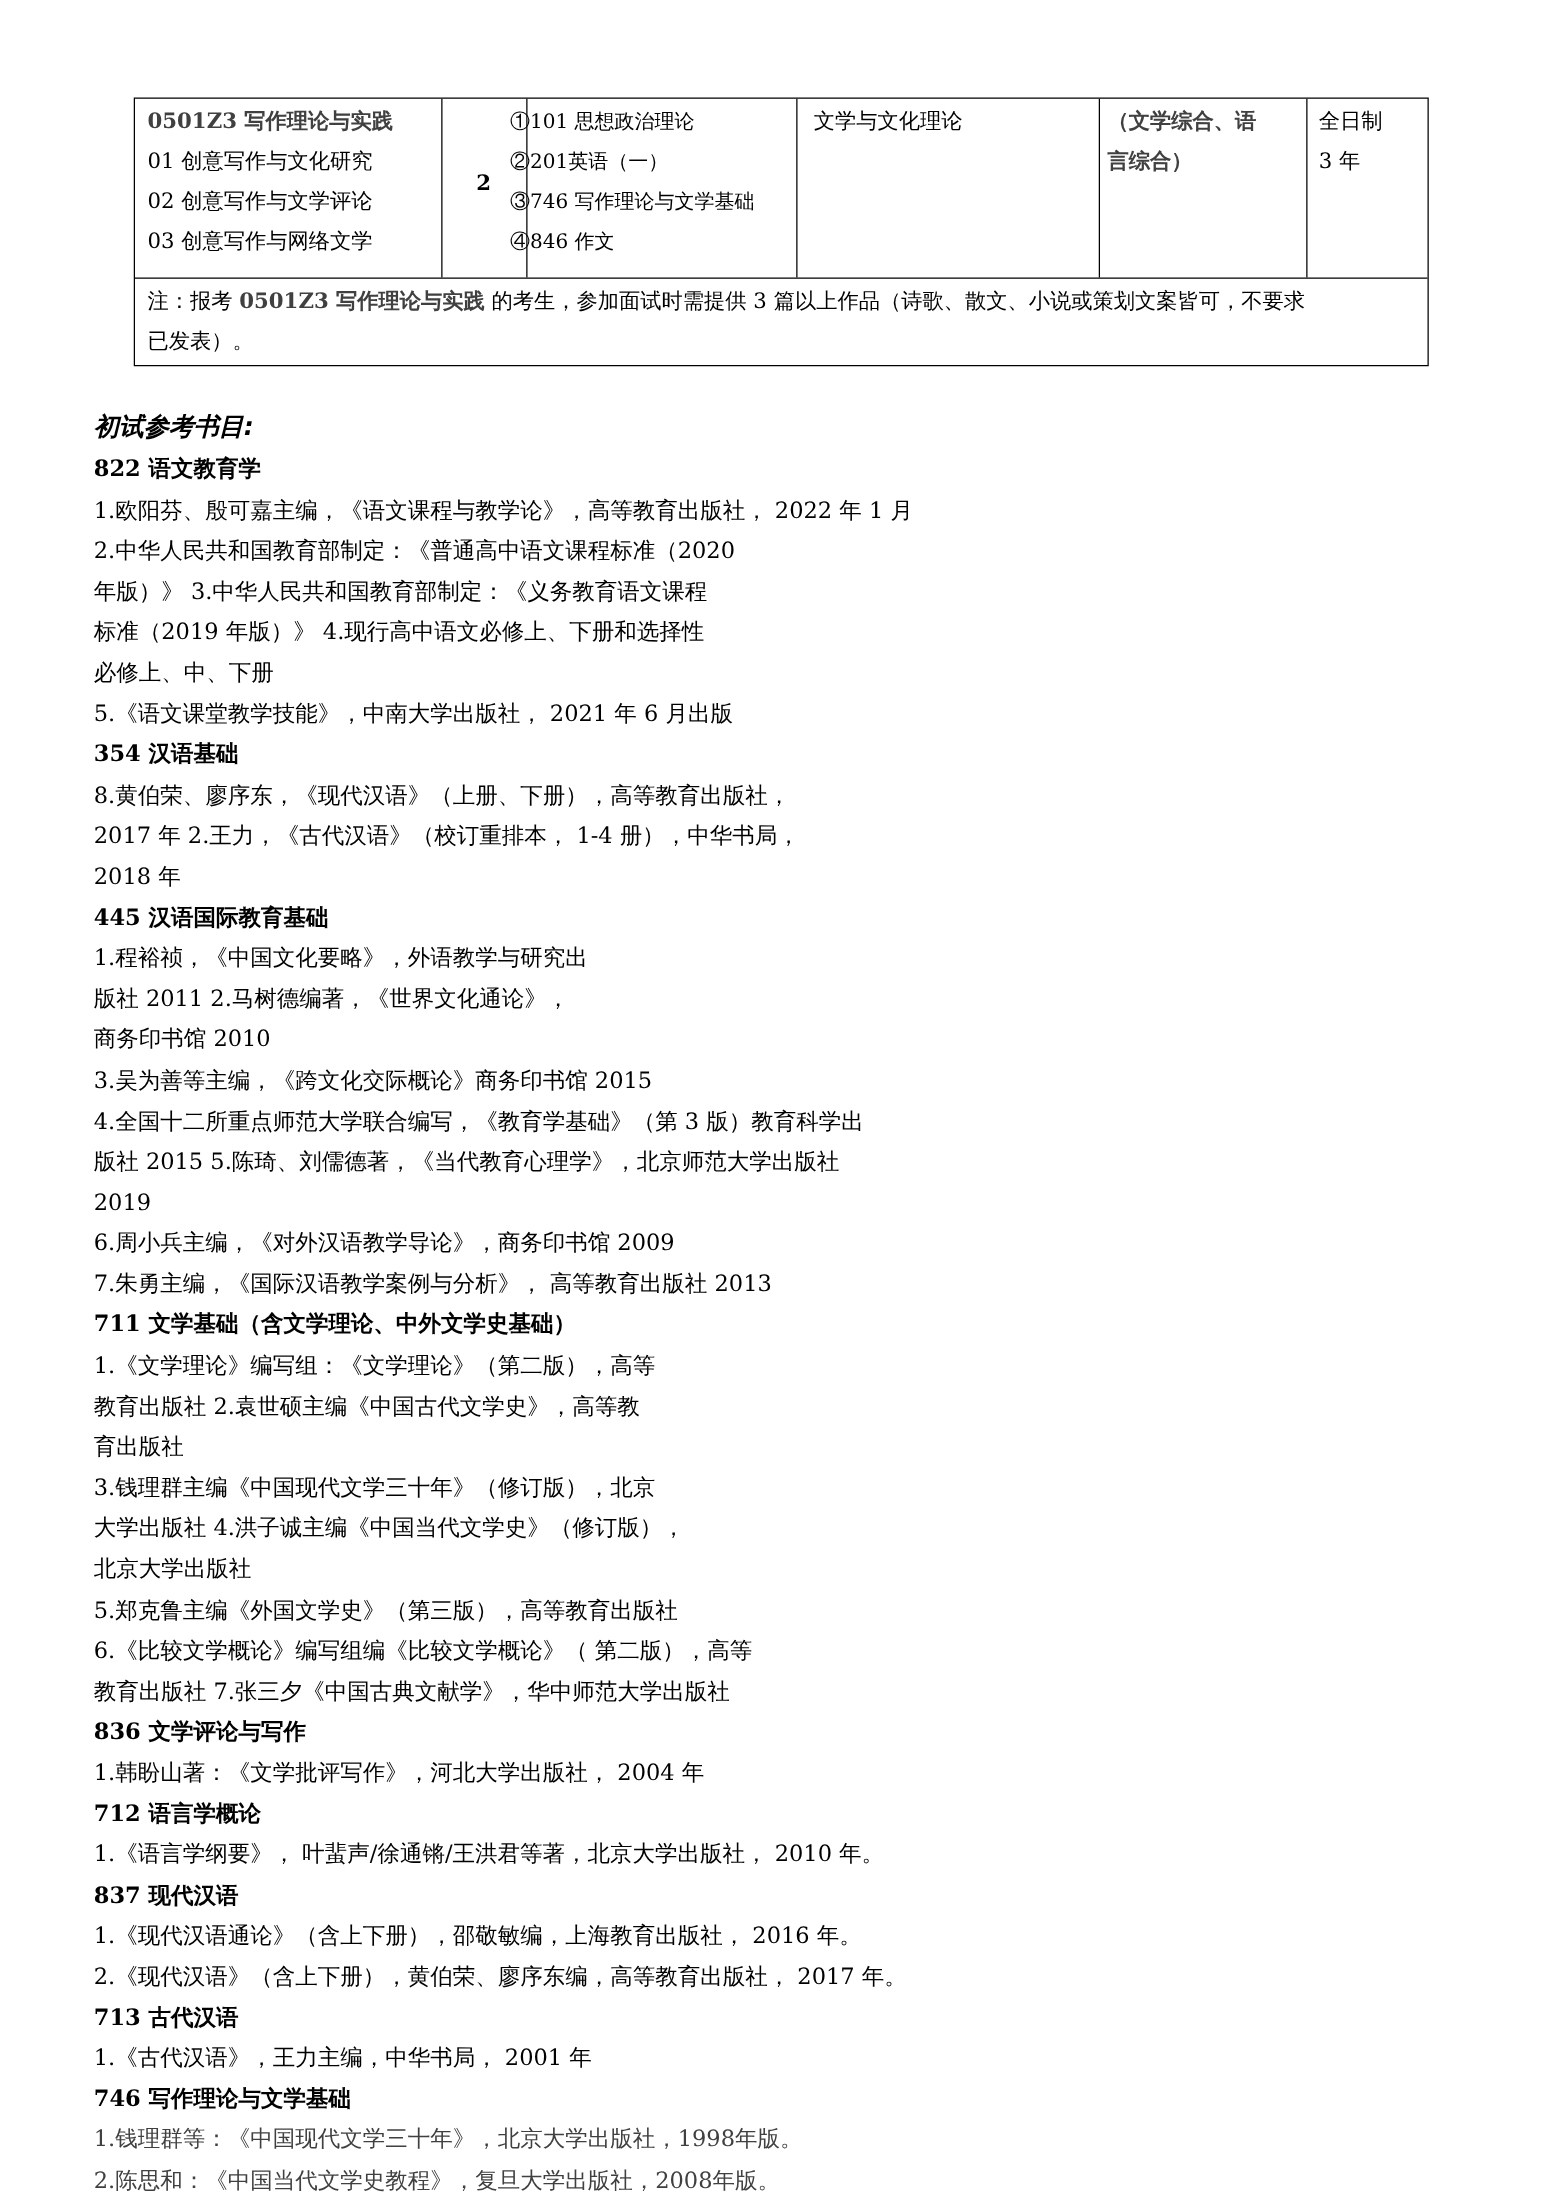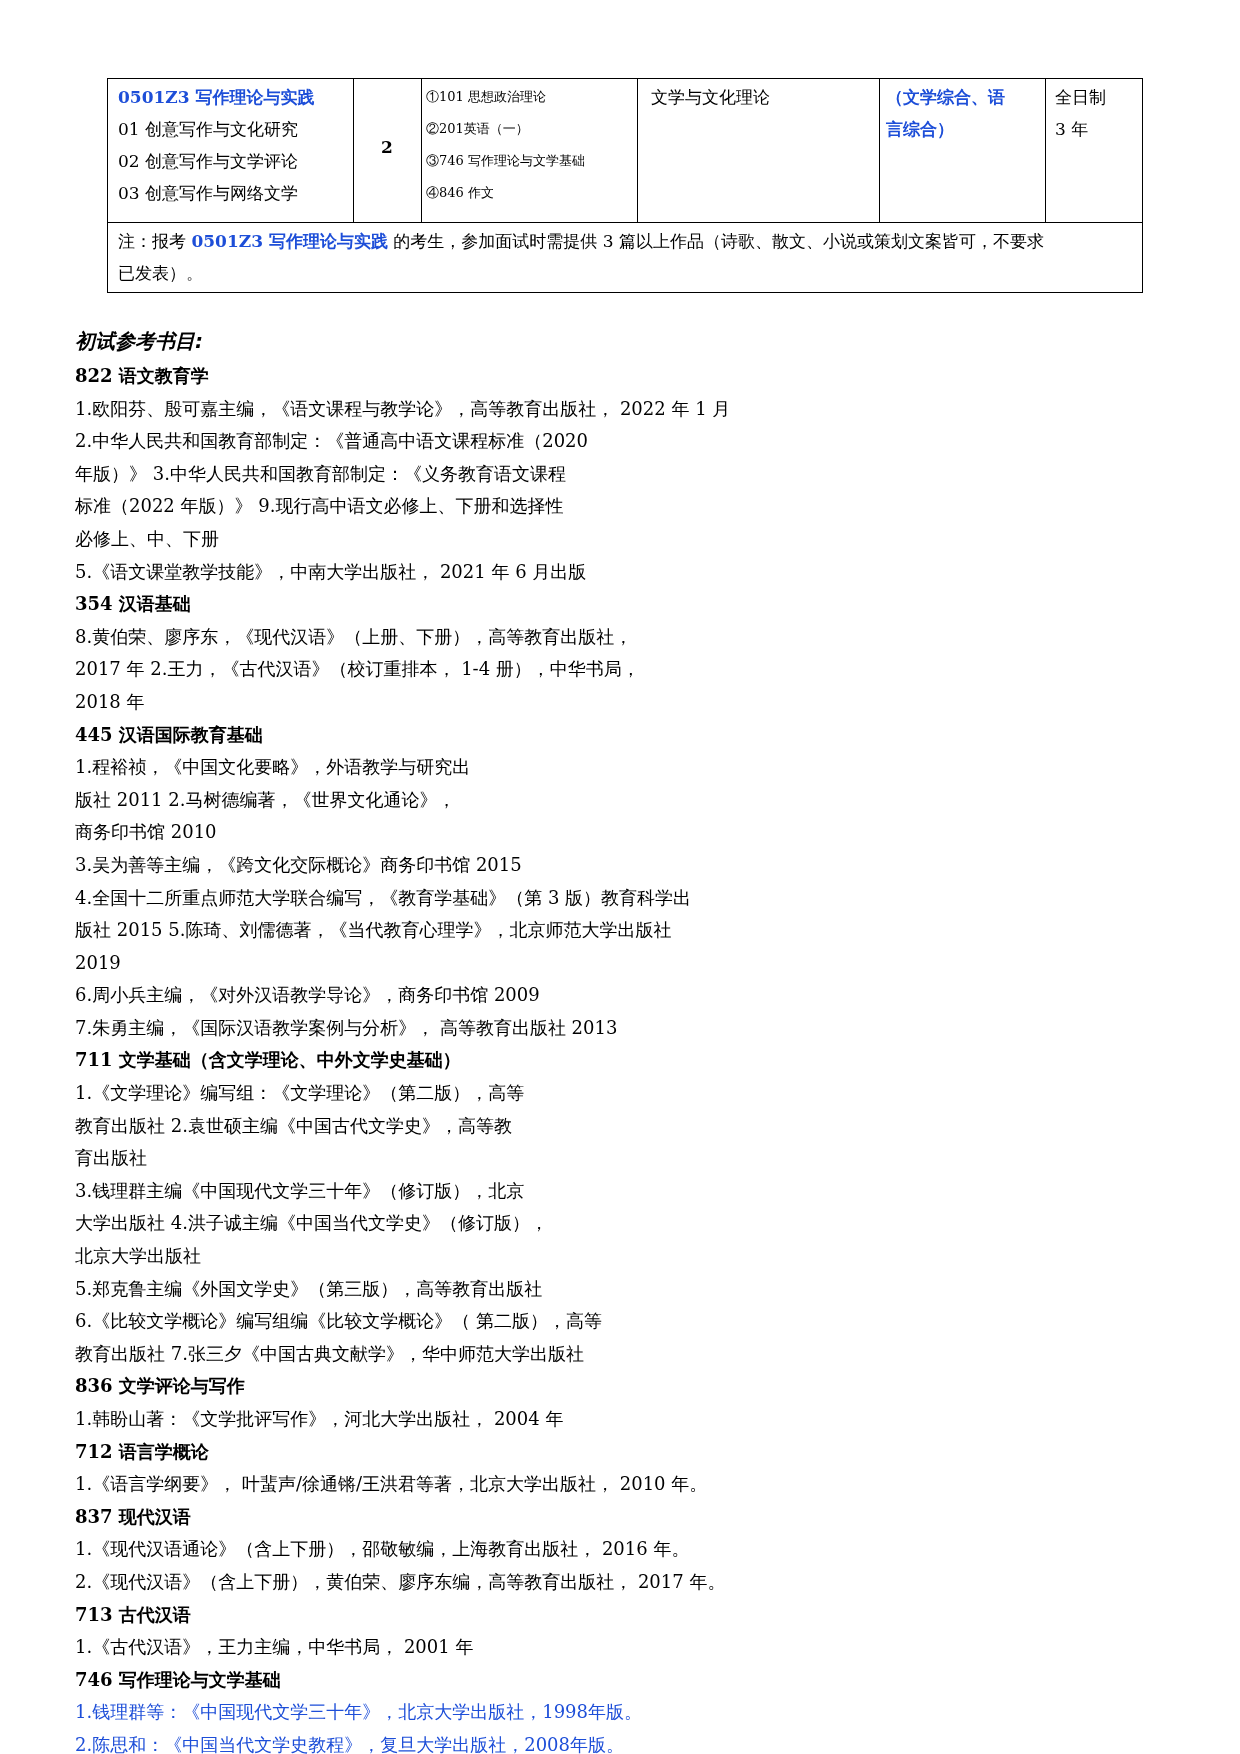--- a/index.html
+++ b/index.html
@@ -4,21 +4,21 @@
 <style>
   html, body { margin: 0; padding: 0; background: #ffffff; }
   body { width: 1240px; height: 1754px; position: relative; overflow: hidden;
          font-family: "DejaVu Serif", "Liberation Serif", serif; color: #000; }
   .tbl { position: absolute; left: 107px; top: 78px; width: 1036px; height: 215px;
          border: 1.5px solid #000; box-sizing: border-box; }
   .vline { position: absolute; top: 0; height: 143px; border-left: 1.5px solid #000; }
   .hline { position: absolute; left: 0; right: 0; top: 143px; border-top: 1.5px solid #000; }
   .cell { position: absolute; top: 0; font-size: 17px; line-height: 32px; padding-top: 2px; }
   .cell div { white-space: nowrap; }
-  .red { color: #1d4ed8; }
+  .red { color: #404040; }
   .b { font-weight: bold; }
   .note { position: absolute; left: 10px; right: 10px; top: 146px; font-size: 17px; line-height: 32px; }
   .books { position: absolute; left: 75px; top: 322px; width: 1100px; }
   .books .heading { font-family: "DejaVu Sans", sans-serif; font-weight: bold; font-size: 20px; line-height: 38px; font-style: italic; }
   .books .line { font-size: 18px; line-height: 32.6px; white-space: nowrap; }
   .books .sec { font-weight: bold; }
 </style>
 </head>
 <body>
 
@@ -32,21 +32,21 @@
 
   <div class="cell" style="left:10px;width:230px">
     <div class="red b">0501Z3 写作理论与实践</div>
     <div>01  创意写作与文化研究</div>
     <div>02  创意写作与文学评论</div>
     <div>03  创意写作与网络文学</div>
   </div>
 
   <div class="cell b" style="left:245px;width:68px;text-align:center;top:50px">2</div>
 
-  <div class="cell" style="left:318px;width:210px;font-size:13px">
+  <div class="cell" style="left:300px;width:210px;font-size:16px">
     <div>①101 思想政治理论</div>
     <div>②201英语（一）</div>
     <div>③746 写作理论与文学基础</div>
     <div>④846  作文</div>
   </div>
 
   <div class="cell" style="left:543px;width:225px">
     <div>文学与文化理论</div>
   </div>
 
@@ -68,21 +68,21 @@
   </div>
 </div>
 
 <div class="books">
   <div class="heading">初试参考书目:</div>
   <div id="book-lines">
       <div class="line sec">822 语文教育学</div>
       <div class="line">1.欧阳芬、殷可嘉主编，《语文课程与教学论》，高等教育出版社，  2022  年  1  月</div>
       <div class="line">2.中华人民共和国教育部制定：《普通高中语文课程标准（2020</div>
       <div class="line">年版）》  3.中华人民共和国教育部制定：《义务教育语文课程</div>
-      <div class="line">标准（2022  年版）》  9.现行高中语文必修上、下册和选择性</div>
+      <div class="line">标准（2019  年版）》  4.现行高中语文必修上、下册和选择性</div>
       <div class="line">必修上、中、下册</div>
       <div class="line">5.《语文课堂教学技能》，中南大学出版社，  2021  年  6  月出版</div>
       <div class="line sec">354 汉语基础</div>
       <div class="line">8.黄伯荣、廖序东，《现代汉语》（上册、下册），高等教育出版社，</div>
       <div class="line">2017  年 2.王力，《古代汉语》（校订重排本，  1-4  册），中华书局，</div>
       <div class="line">2018  年</div>
       <div class="line sec">445 汉语国际教育基础</div>
       <div class="line">1.程裕祯，《中国文化要略》，外语教学与研究出</div>
       <div class="line">版社  2011  2.马树德编著，《世界文化通论》，</div>
       <div class="line">商务印书馆 2010</div>

